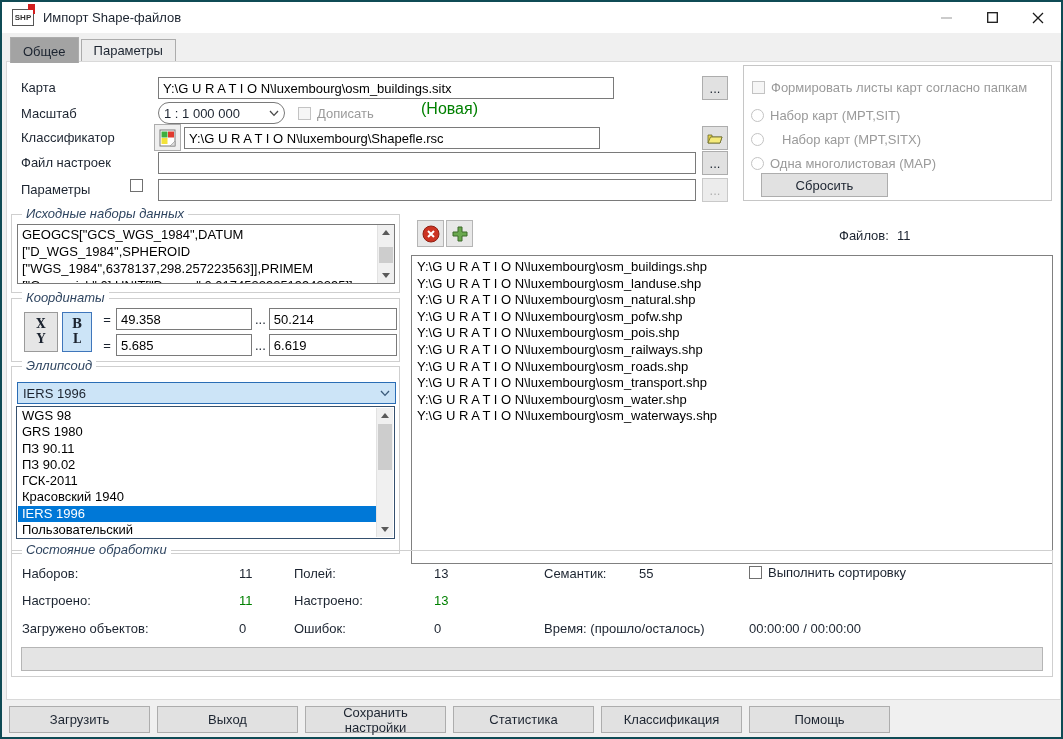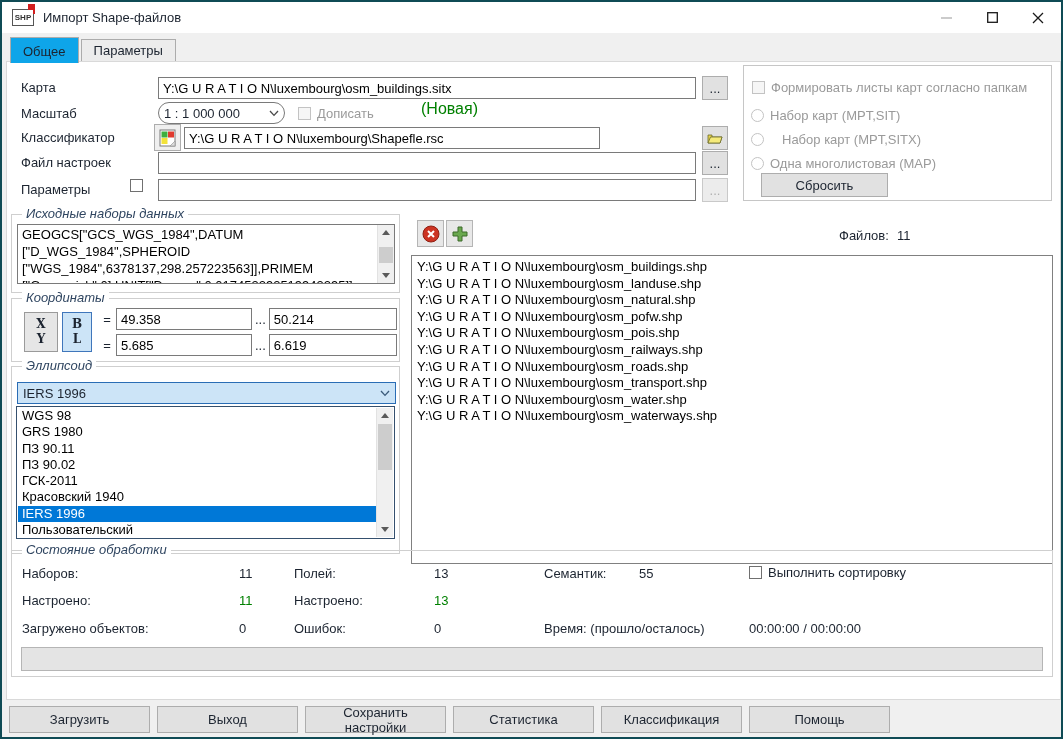--- a/index.html
+++ b/index.html
@@ -17,21 +17,21 @@
   .app-icon .flag{position:absolute;right:-2px;top:-6px;width:7px;height:6px;background:#d21e1e;}
   .app-icon .flag:after{content:"";position:absolute;right:0;top:6px;width:2px;height:4px;background:#d21e1e;}
   .title-text{margin-left:9px;}
   .win-controls{margin-left:auto;display:flex;height:100%;}
   .win-btn{width:46px;height:100%;display:flex;align-items:center;justify-content:center;}
   
   .tabstrip{position:absolute;left:0;top:31px;right:0;height:29px;background:#f0f0f0;
     display:flex;align-items:flex-end;padding-left:8px;box-sizing:border-box;}
   .tab{padding:3px 12px 4px 12px;border:1px solid #acacac;border-bottom:none;background:#ececec;
     margin-right:2px;position:relative;z-index:1;}
-  .tab.active{background:#0ea5e9;padding-top:6px;margin-bottom:-1px;z-index:3;}
+  .tab.active{background:#a3a3a3;padding-top:6px;margin-bottom:-1px;z-index:3;}
   
   .tabpage{position:absolute;left:4px;top:59px;width:1055px;height:639px;background:#fff;
     border:1px solid #d9d9d9;box-sizing:border-box;z-index:2;}
   .abs{position:absolute;}
   .flabel{position:absolute;white-space:nowrap;}
   .tfield{position:absolute;height:22px;border:1px solid #7a7a7a;background:#fff;box-sizing:border-box;
     font-family:inherit;font-size:13px;color:#000;padding:0 4px;}
   .btn{background:#e1e1e1;border:1px solid #adadad;box-sizing:border-box;display:flex;
     align-items:center;justify-content:center;font-family:inherit;font-size:13px;color:#1c2430;}
   .btn.disabled{color:#b0b0b0;background:#ececec;border-color:#c9c9c9;}
@@ -122,21 +122,21 @@
     </div>
 
   <div class="tabpage">
 
     <span class="flabel" style="left:14px;top:18px;">Карта</span>
     <span class="flabel" style="left:14px;top:44px;">Масштаб</span>
     <span class="flabel" style="left:14px;top:68px;">Классификатор</span>
     <span class="flabel" style="left:14px;top:93px;">Файл настроек</span>
     <span class="flabel" style="left:14px;top:120px;">Параметры</span>
 
-    <input class="tfield" style="left: 151px; top: 15px; width: 538px;" readonly="" value="Y:\G U R A T I O N\luxembourg\osm_buildings.sitx">
+    <input class="tfield" style="left: 151px; top: 15px; width: 456px;" readonly="" value="Y:\G U R A T I O N\luxembourg\osm_buildings.sitx">
     <div class="btn abs" style="left:695px;top:14px;width:26px;height:24px;">...</div>
 
     <div class="combo" style="left:151px;top:40px;width:127px;border-radius:11px;">
       <span>1 : 1 000 000</span>
       <svg class="chev" width="10" height="7">
           <path d="M1 1 L5 5.4 L9 1" fill="none" stroke="#4a4a4a" stroke-width="1.3"></path>
         </svg>
     </div>
     <span class="checkbox disabled abs" style="left:291px;top:45px;"></span>
     <span class="flabel gray" style="left:310px;top:44px;">Дописать</span>

